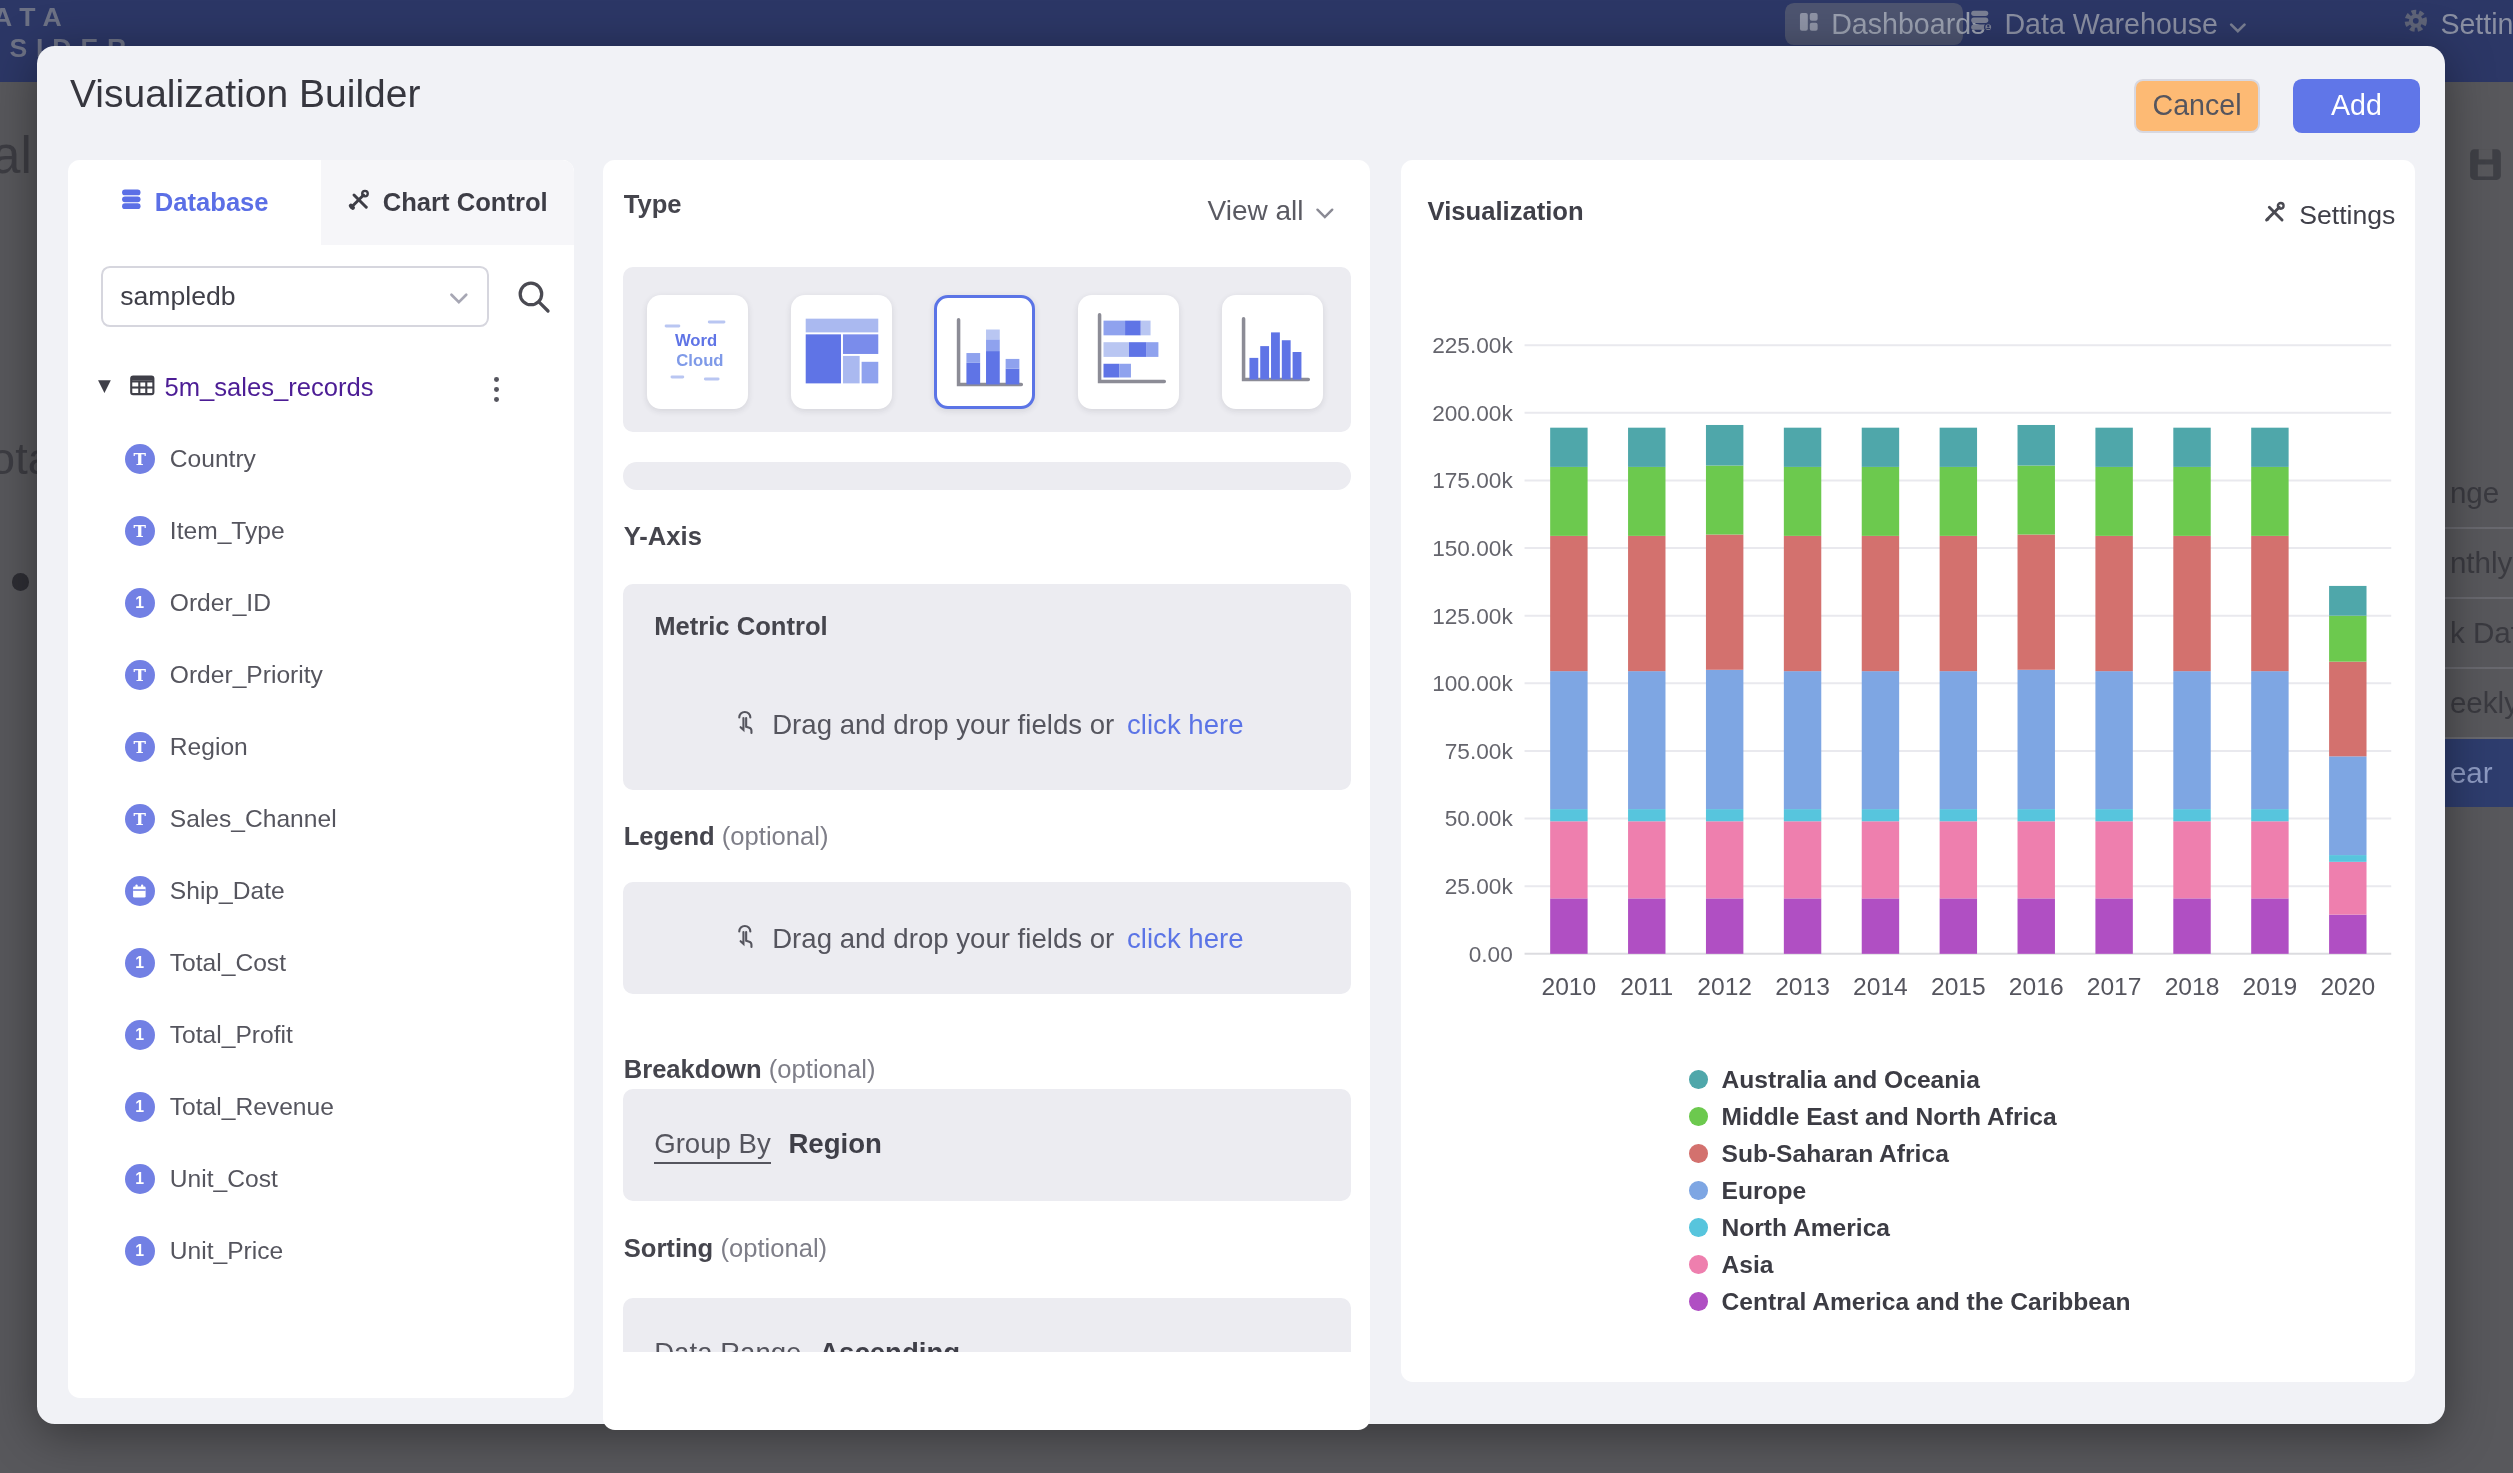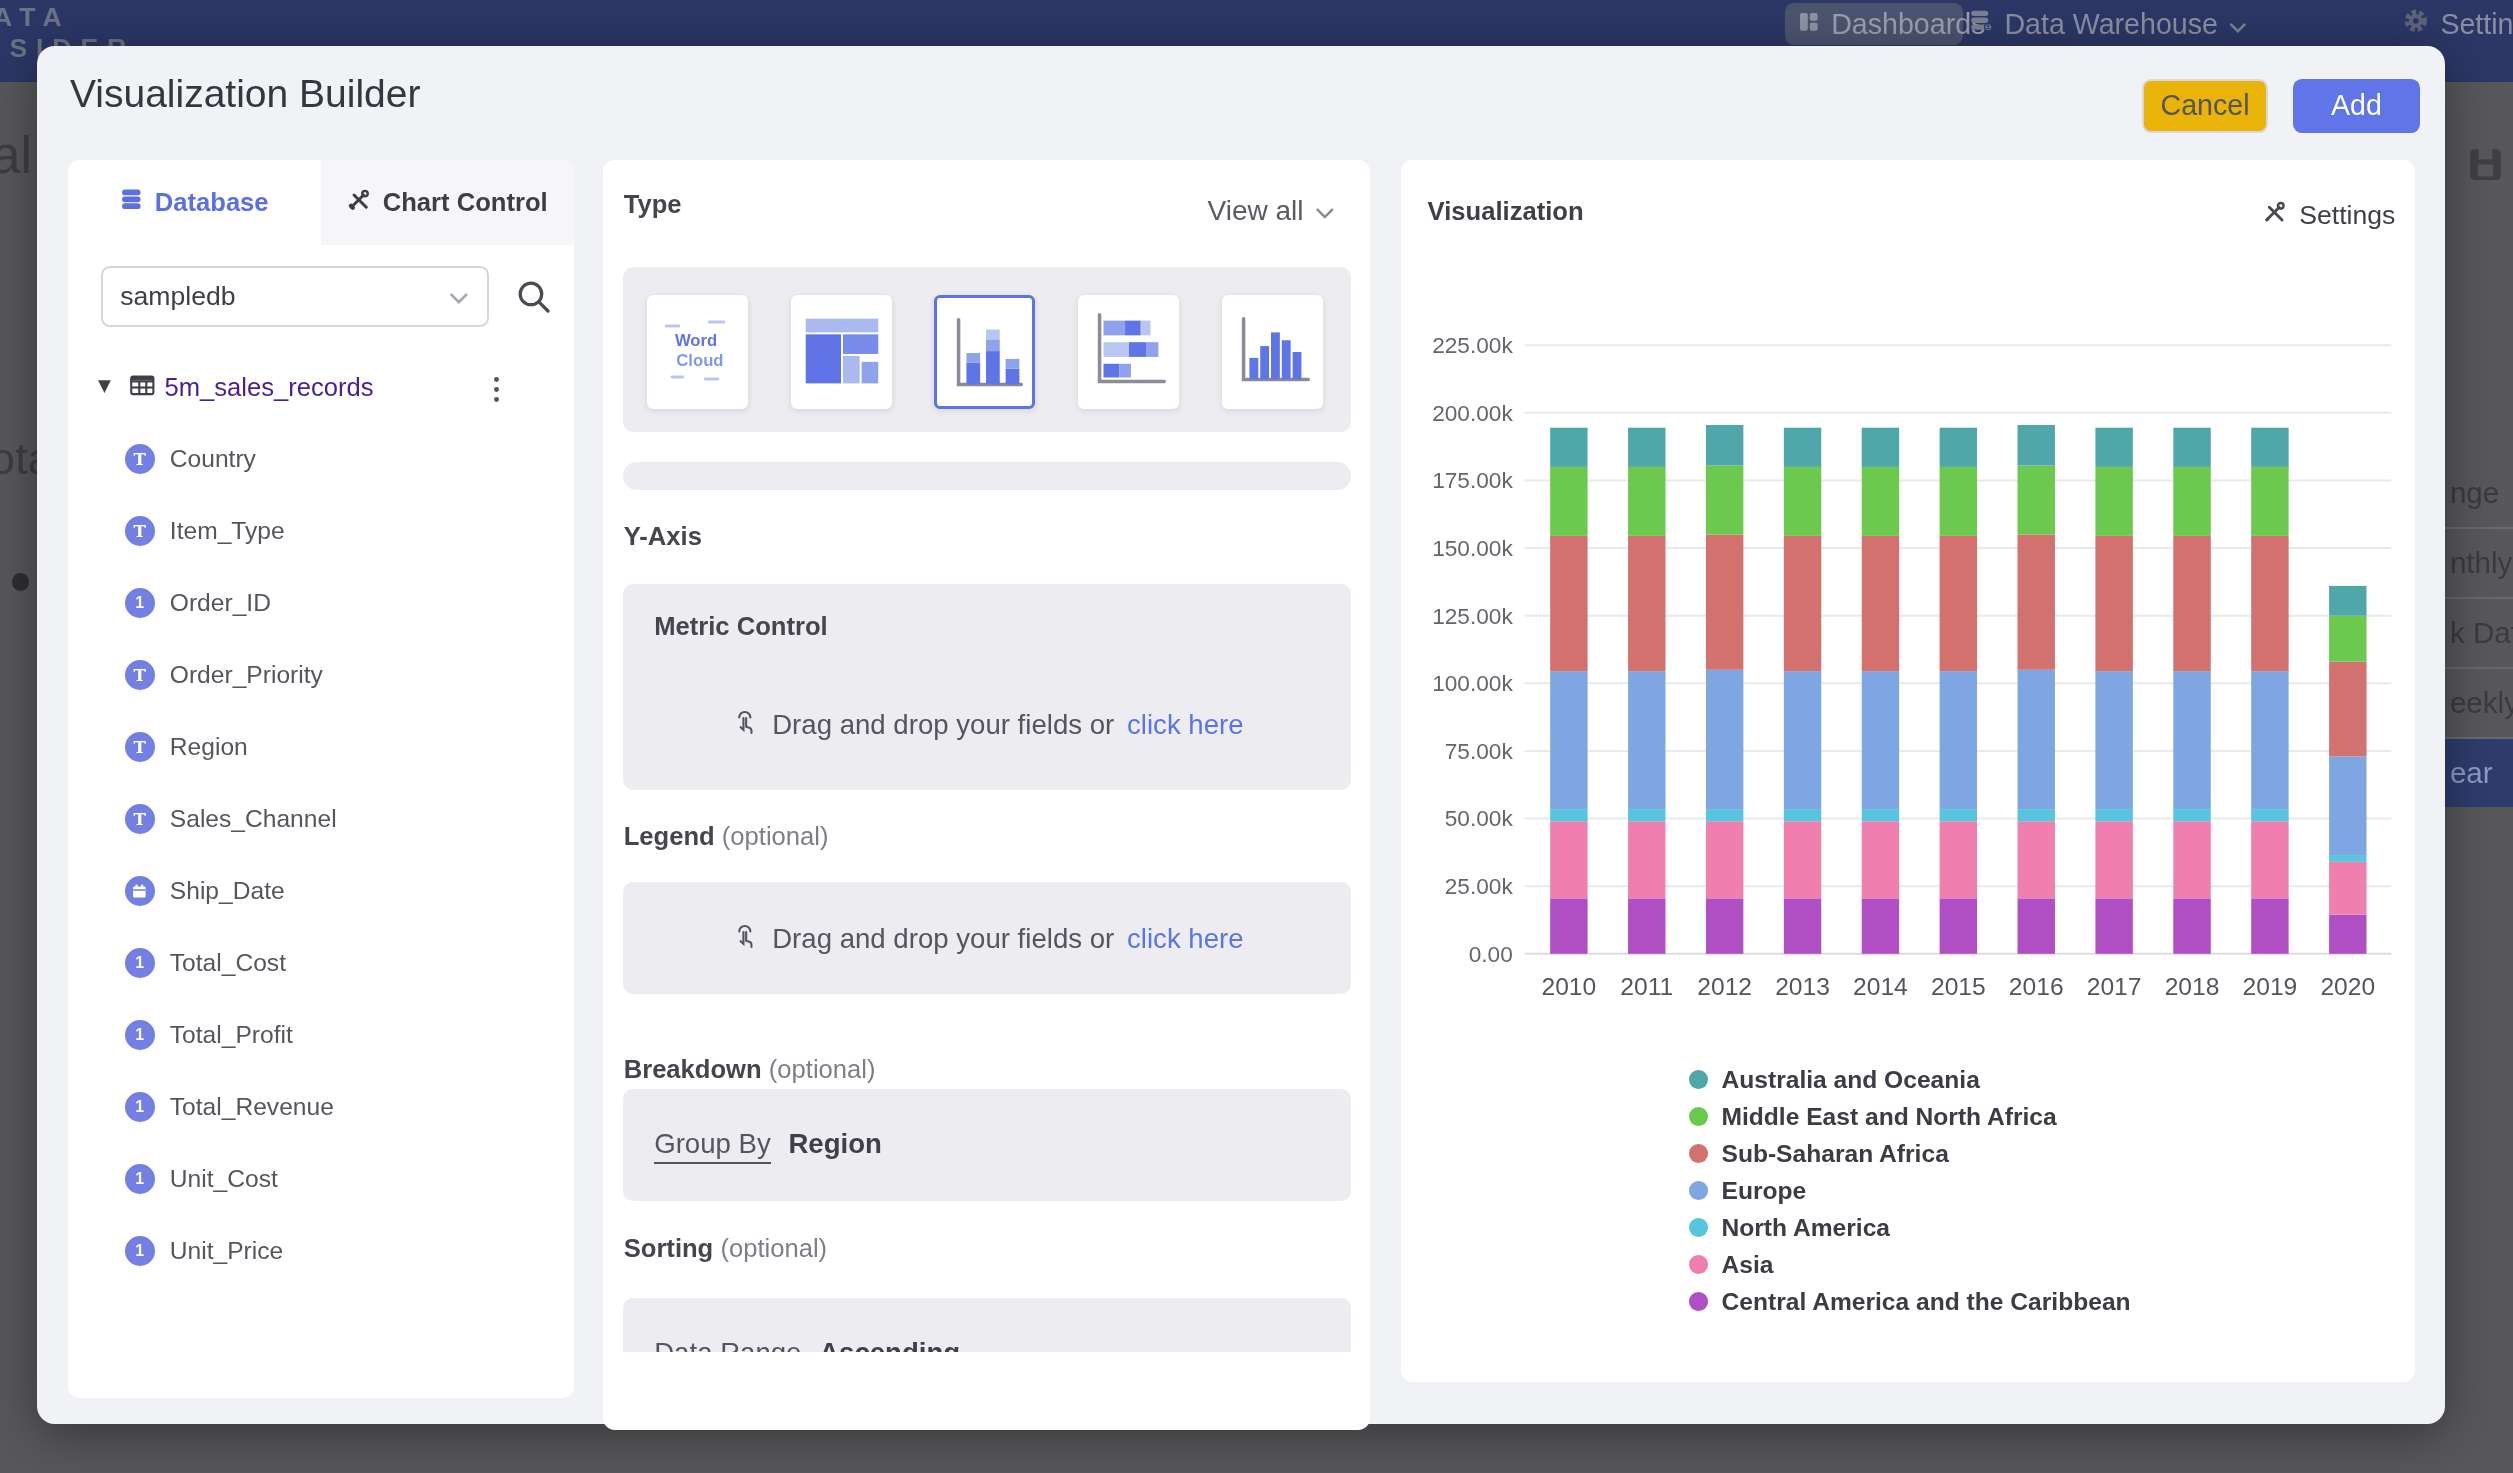--- a/index.html
+++ b/index.html
@@ -28,21 +28,21 @@
   .bg-drop-row{height:68px;line-height:68px;padding-left:8.9px;font-size:29.6px;color:#3a3a40;
                border-bottom:2px solid #69696f;white-space:nowrap;overflow:hidden;}
   .bg-drop-row.sel{background:#2e3d6e;color:#8d9ac2;border-bottom:none;}
 
   
   .modal{position:absolute;left:37px;top:46px;width:2408px;height:1378px;background:#f1f2f6;
          border-radius:17.7px;box-shadow:0 9.9px 49px rgba(0,0,0,.4);}
   .modal-title{position:absolute;left:33px;top:25.6px;font-size:39px;color:#36363e;}
   .btn{position:absolute;top:32.5px;height:54px;border-radius:8.9px;font-size:28.6px;
        display:flex;align-items:center;justify-content:center;cursor:pointer;box-sizing:border-box;}
-  .btn-cancel{left:2097px;width:126px;background:#eab308;border:2px solid #d8d8e0;color:#55555e;margin-left:8px;}
+  .btn-cancel{left:2097px;width:126px;background:#fdba74;border:2px solid #d8d8e0;color:#55555e;}
   .btn-add{left:2256px;width:127px;background:#6076e8;color:#fff;}
 
   .card{position:absolute;background:#fff;border-radius:11.8px;overflow:hidden;}
   .card-left{left:30.5px;top:114px;width:506px;height:1238px;}
   .card-mid{left:566px;top:114px;width:767px;height:1270px;}
   .card-right{left:1364px;top:114px;width:1014px;height:1222px;}
 
   
   .tab{position:absolute;top:0;height:85px;display:flex;align-items:center;justify-content:center;
        gap:10.8px;font-size:25.6px;font-weight:bold;cursor:pointer;}
@@ -68,21 +68,21 @@
   .ficon .t{font-family:"DejaVu Serif",serif;font-weight:bold;font-size:16.7px;}
   .ficon .n{font-weight:bold;font-size:15.8px;}
   .fname{font-size:24.6px;color:#55555e;}
 
   
   .sec-h{position:absolute;left:20.7px;font-size:25.6px;font-weight:bold;color:#45454d;}
   .sec-h .opt{font-weight:normal;color:#7e7e88;}
   .view-all{position:absolute;right:35px;top:35px;display:flex;align-items:center;gap:11.8px;
             font-size:28px;color:#5a5a62;cursor:pointer;}
   .type-strip{position:absolute;left:19.7px;top:107px;width:728px;height:165px;background:#ececf1;border-radius:9.9px;}
-  .type-card{position:absolute;top:27.6px;width:101px;height:114px;background:#fff;border-radius:6px;
+  .type-card{position:absolute;top:27.6px;width:101px;height:114px;background:#fff;border-radius:14px;
              box-shadow:0 2px 5.9px rgba(40,40,60,.12);cursor:pointer;box-sizing:border-box;}
   .type-card.sel{border:3px solid #5b74e6;}
   .scroll-track{position:absolute;left:19.7px;top:302px;width:728px;height:27.6px;border-radius:13.8px;
                 background:#ececf1;cursor:pointer;}
   .drop-box{position:absolute;left:19.7px;width:728px;background:#ececf1;border-radius:9.9px;}
   .box-metric{top:424px;height:206px;}
   .box-legend{top:722px;height:112px;}
   .box-breakdown{top:929px;height:112px;}
   .box-sorting{top:1138px;height:54px;border-radius:9.9px 9.9px 0 0;overflow:hidden;}
   .box-title{position:absolute;left:31.5px;top:27.6px;font-size:25.6px;font-weight:bold;color:#45454d;}

